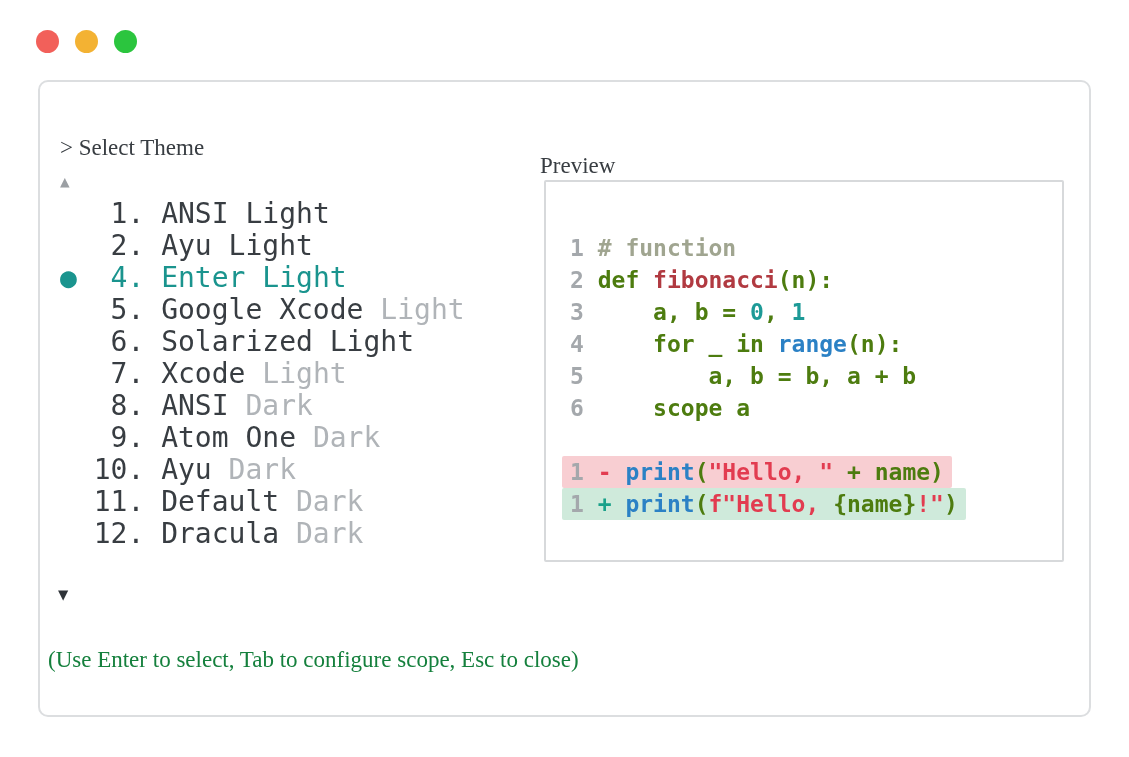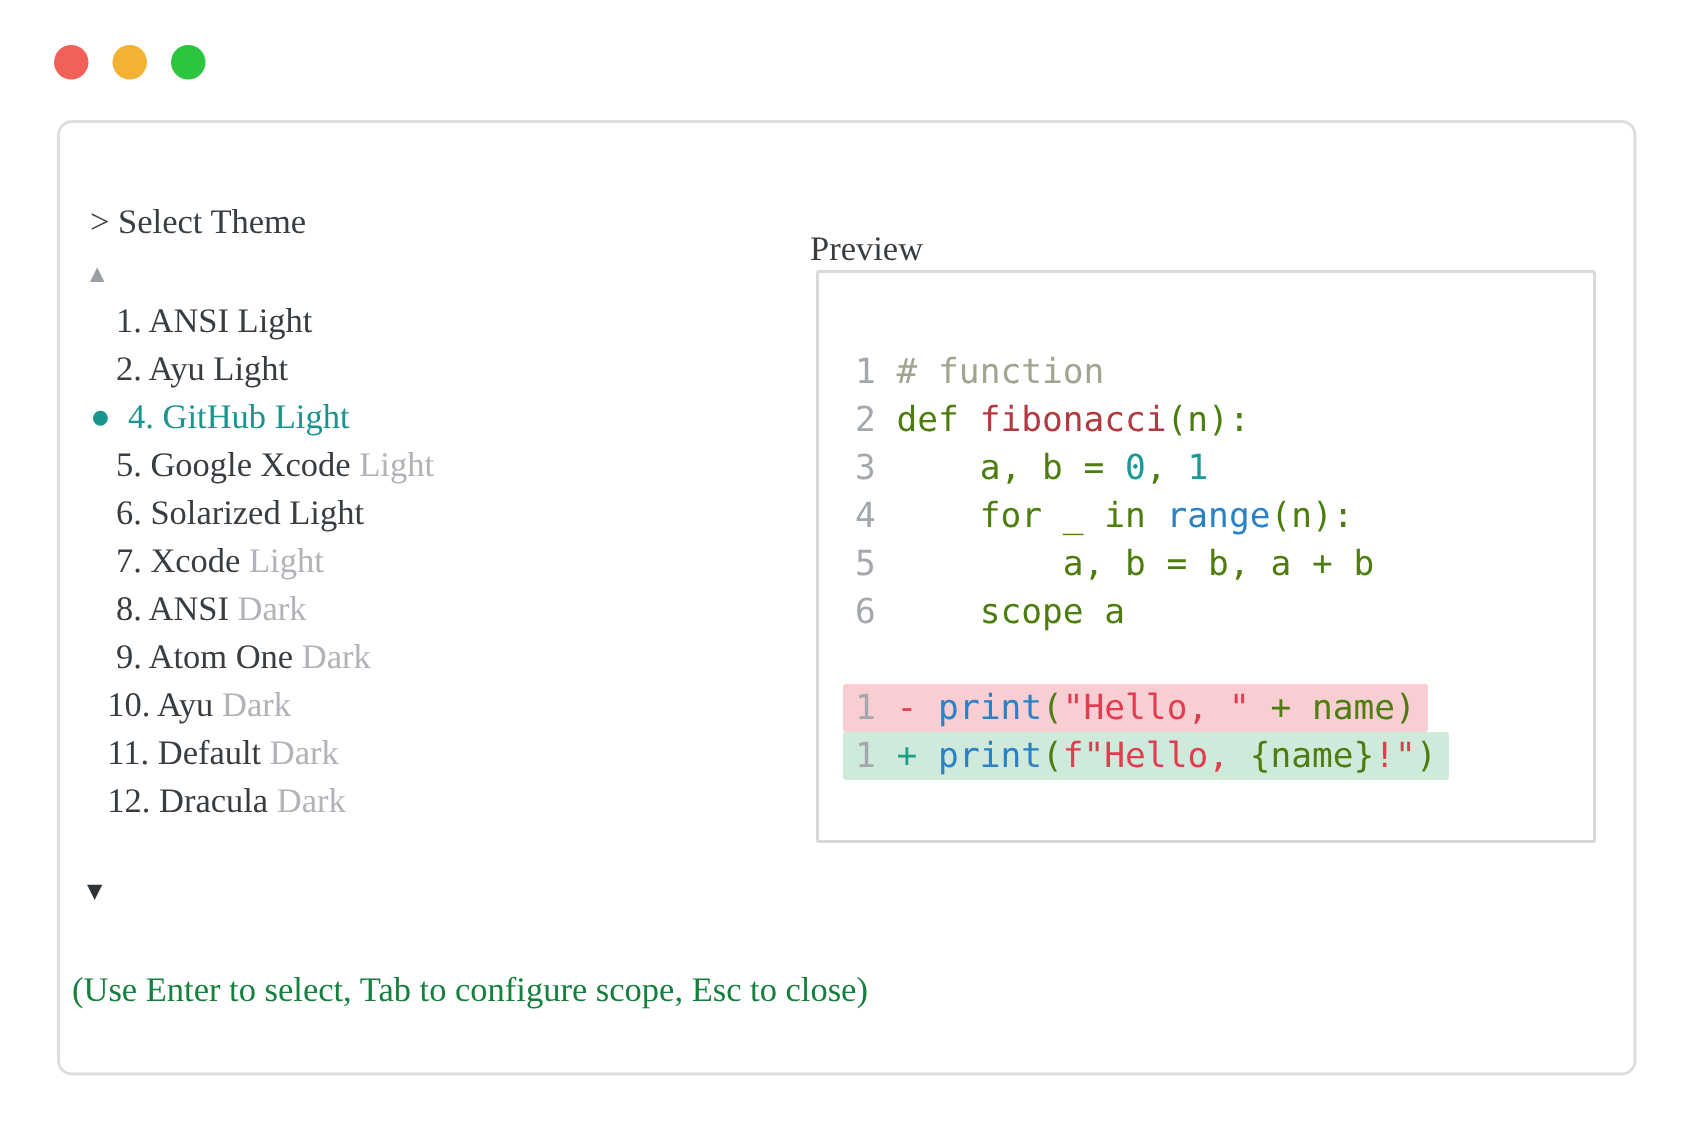--- a/index.html
+++ b/index.html
@@ -19,33 +19,34 @@
     border: 2px solid #dcdee0; border-radius: 10px;
     background: #ffffff;
   }
   .mono { font-size: 23px; line-height: 32px; white-space: pre; color: #383d42; font-family: Liberation Serif, serif; }
   .prompt   { position: absolute; left: 20px; top: 50px; }
   .up-arrow { position: absolute; left: 20px; top: 84px; height: 32px; line-height: 32px;
               font-size: 16px; color: #9b9fa3; }
   .dn-arrow { position: absolute; left: 18px; top: 496px; height: 32px; line-height: 32px;
               font-size: 17px; color: #2e3338; }
   #theme-list { position: absolute; left: 20px; top: 116px; }
-  #theme-list .row { height: 32px; line-height: 32px; font-size: 23px; white-space: pre;
-                     color: #383d42; cursor: default; font-family: Liberation Serif, serif; }
+  #theme-list .row { height: 32px; line-height: 32px; font-size: 28px; white-space: pre;
+                     color: #383d42; cursor: default; }
   #theme-list .muted  { color: #b0b4b8; }
   #theme-list .marker { color: #1a948e; }
   #theme-list .row.sel, #theme-list .row.sel span { color: #1a948e; }
   .hint { position: absolute; left: 8px; top: 562px; color: #15803d; }
 
   .preview-label { position: absolute; left: 500px; top: 68px; }
   .preview-box {
     position: absolute; left: 504px; top: 98px;
     width: 520px; height: 382px;
     border: 2px solid #d7d9db; border-radius: 2px;
     background: #ffffff;
+    font-weight: bold;
   }
   #code-block { position: absolute; left: 24px; top: 50px; }
   .cline { height: 32px; line-height: 32px; font-size: 23px; white-space: pre; color: #383d42; }
   .lnum    { color: #a4a8ac; }
   .tok-d   { color: #4d7c0f; }
   .tok-comment { color: #a0a590; }
   .tok-fn  { color: #b13a41; }
   .tok-num { color: #1d9a97; }
   .tok-blue{ color: #2b81c5; }
   .tok-str { color: #e23c50; }
@@ -64,21 +65,21 @@
 
 <div class="panel">
 
   <div class="mono prompt">&gt; Select Theme</div>
 
   <div class="up-arrow">▲</div>
 
   <div id="theme-list">
       <div class="row"><span class="marker"> </span><span class="num">  1. </span><span class="nm">ANSI </span><span class="nm">Light</span></div>
       <div class="row"><span class="marker"> </span><span class="num">  2. </span><span class="nm">Ayu </span><span class="nm">Light</span></div>
-      <div class="row sel"><span class="marker">●</span><span class="num">  4. </span><span class="nm">GitHub </span><span class="nm">Light</span></div>
+      <div class="row sel"><span class="marker">●</span><span class="num">  4. </span><span class="nm">Enter </span><span class="nm">Light</span></div>
       <div class="row"><span class="marker"> </span><span class="num">  5. </span><span class="nm">Google Xcode </span><span class="muted">Light</span></div>
       <div class="row"><span class="marker"> </span><span class="num">  6. </span><span class="nm">Solarized </span><span class="nm">Light</span></div>
       <div class="row"><span class="marker"> </span><span class="num">  7. </span><span class="nm">Xcode </span><span class="muted">Light</span></div>
       <div class="row"><span class="marker"> </span><span class="num">  8. </span><span class="nm">ANSI </span><span class="muted">Dark</span></div>
       <div class="row"><span class="marker"> </span><span class="num">  9. </span><span class="nm">Atom One </span><span class="muted">Dark</span></div>
       <div class="row"><span class="marker"> </span><span class="num"> 10. </span><span class="nm">Ayu </span><span class="muted">Dark</span></div>
       <div class="row"><span class="marker"> </span><span class="num"> 11. </span><span class="nm">Default </span><span class="muted">Dark</span></div>
       <div class="row"><span class="marker"> </span><span class="num"> 12. </span><span class="nm">Dracula </span><span class="muted">Dark</span></div>
     </div>
 

